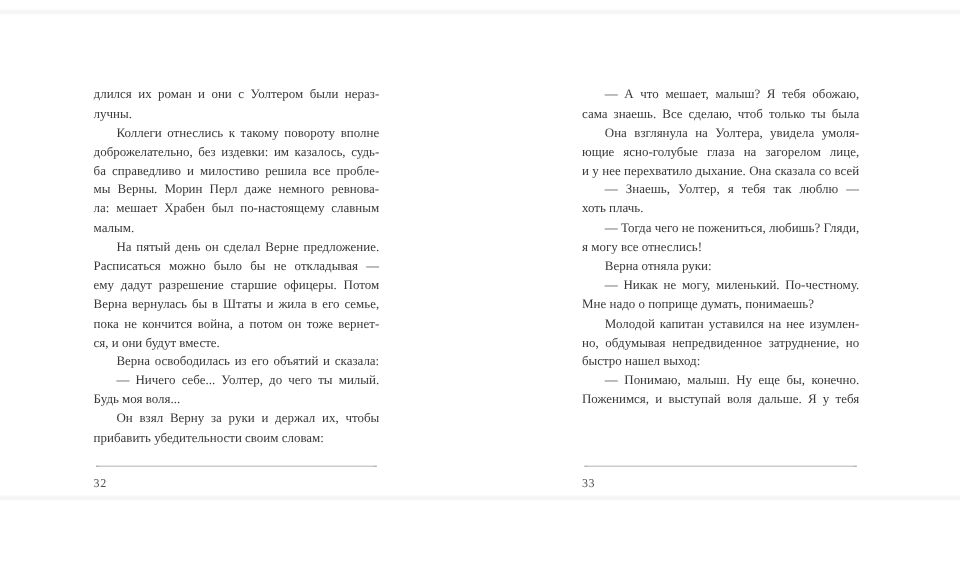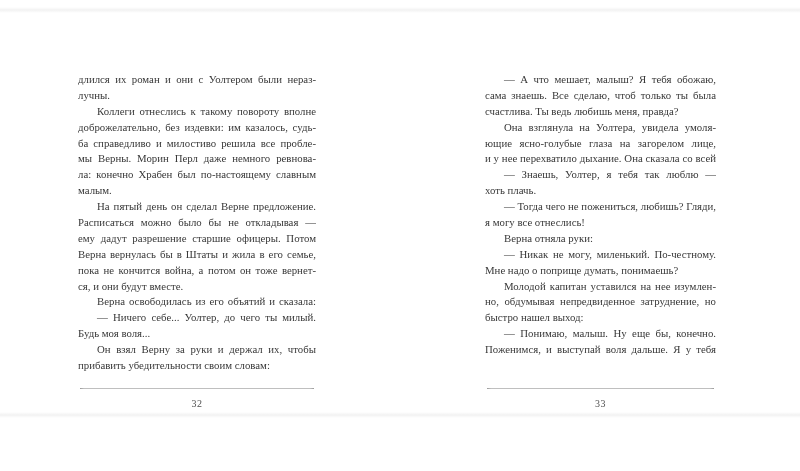--- a/index.html
+++ b/index.html
@@ -28,39 +28,39 @@
     height:15.9px;overflow:hidden;white-space:normal;
   }
   .line.indent{text-indent:19px;}
   .line.para-end{text-align-last:left;}
   .footer-rule{
     position:absolute;top:388px;left:2px;right:2px;height:1px;
     background:linear-gradient(to right, var(--rule-end), var(--rule) 4px, var(--rule) calc(100% - 4px), var(--rule-end));
   }
   .page-number{
     position:absolute;top:398px;left:0;right:0;
-    text-align:center;font-size:10px;color:var(--page-number);letter-spacing:0.5px;
+    text-align:left;font-size:10px;color:var(--page-number);letter-spacing:0.5px;
   }
 </style>
 </head>
 <body>
 
 <div class="stage">
   <div class="edge-band top"></div>
   <div class="edge-band bottom"></div>
 
   <div class="page left">
     <div class="text-block">
         <div class="line">длился их роман и они с Уолтером были нераз-</div>
         <div class="line para-end">лучны.</div>
         <div class="line indent">Коллеги отнеслись к такому повороту вполне</div>
         <div class="line">доброжелательно, без издевки: им казалось, судь-</div>
         <div class="line">ба справедливо и милостиво решила все пробле-</div>
         <div class="line">мы Верны. Морин Перл даже немного ревнова-</div>
-        <div class="line">ла: конечно Храбен был по-настоящему славным</div>
+        <div class="line">ла: мешает Храбен был по-настоящему славным</div>
         <div class="line para-end">малым.</div>
         <div class="line indent">На пятый день он сделал Верне предложение.</div>
         <div class="line">Расписаться можно было бы не откладывая —</div>
         <div class="line">ему дадут разрешение старшие офицеры. Потом</div>
         <div class="line">Верна вернулась бы в Штаты и жила в его семье,</div>
         <div class="line">пока не кончится война, а потом он тоже вернет-</div>
         <div class="line para-end">ся, и они будут вместе.</div>
         <div class="line indent">Верна освободилась из его объятий и сказала:</div>
         <div class="line indent">— Ничего себе... Уолтер, до чего ты милый.</div>
         <div class="line para-end">Будь моя воля...</div>
@@ -68,21 +68,20 @@
         <div class="line para-end">прибавить убедительности своим словам:</div>
       </div>
     <div class="footer-rule"></div>
     <div class="page-number">32</div>
   </div>
 
   <div class="page right">
     <div class="text-block">
         <div class="line indent">— А что мешает, малыш? Я тебя обожаю,</div>
         <div class="line">сама знаешь. Все сделаю, чтоб только ты была</div>
-        <div class="line para-end">счастлива. Ты ведь любишь меня, правда?</div>
         <div class="line indent">Она взглянула на Уолтера, увидела умоля-</div>
         <div class="line">ющие ясно-голубые глаза на загорелом лице,</div>
         <div class="line">и у нее перехватило дыхание. Она сказала со всей</div>
         <div class="line indent">— Знаешь, Уолтер, я тебя так люблю —</div>
         <div class="line para-end">хоть плачь.</div>
         <div class="line indent">— Тогда чего не пожениться, любишь? Гляди,</div>
         <div class="line para-end">я могу все отнеслись!</div>
         <div class="line indent para-end">Верна отняла руки:</div>
         <div class="line indent">— Никак не могу, миленький. По-честному.</div>
         <div class="line para-end">Мне надо о поприще думать, понимаешь?</div>

